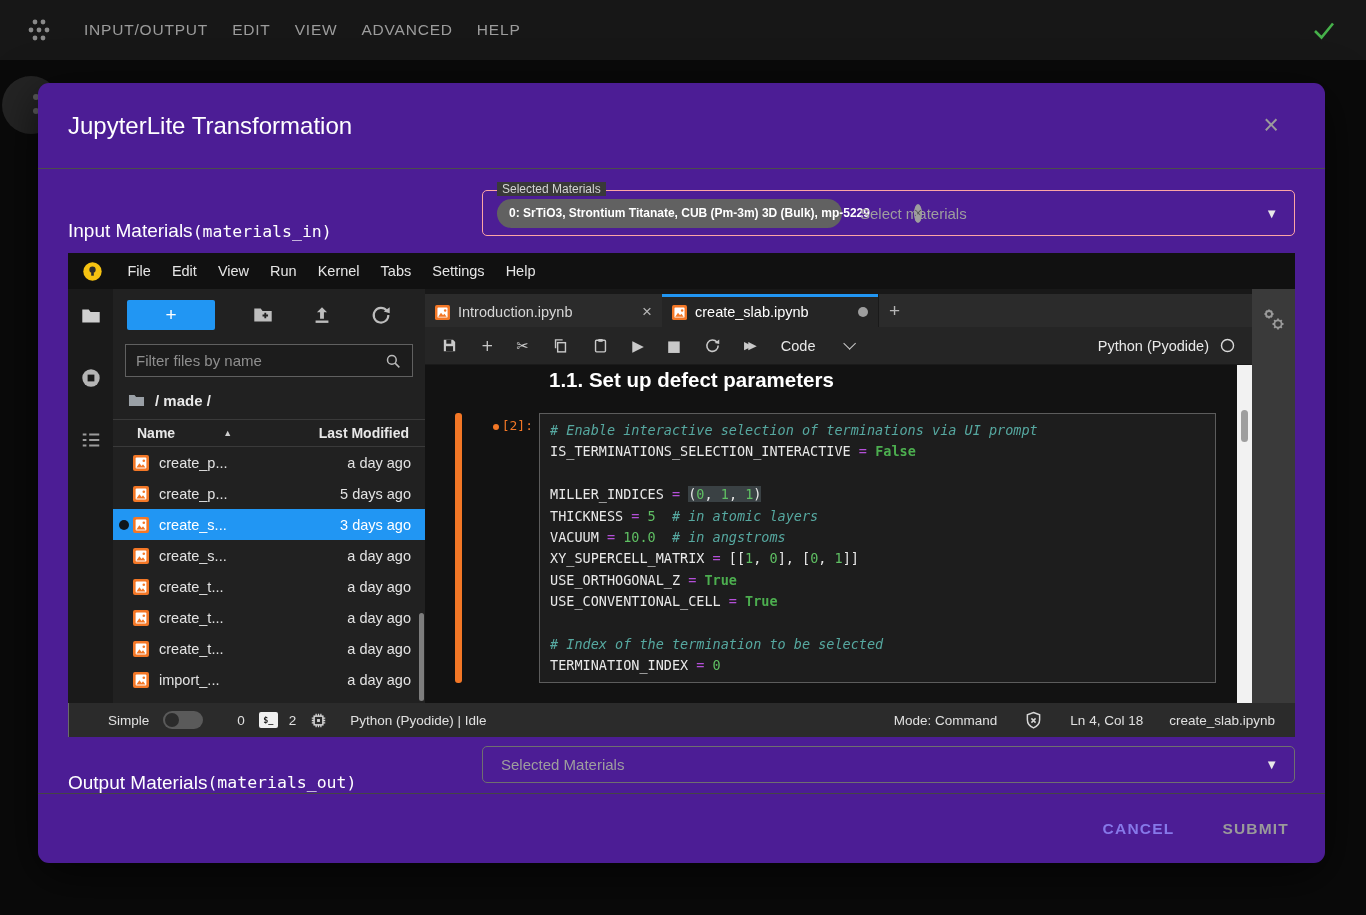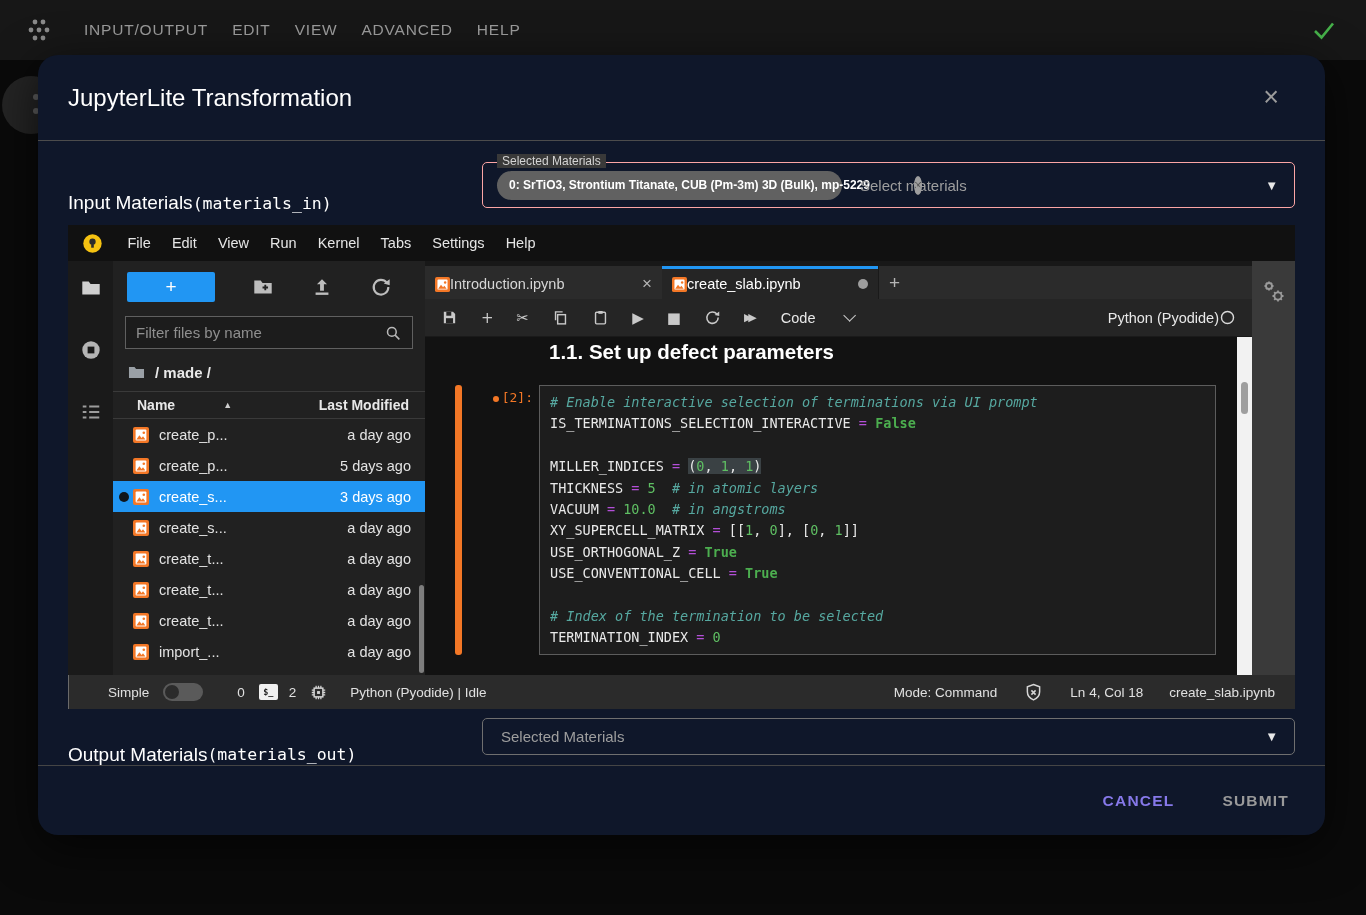--- a/index.html
+++ b/index.html
@@ -15,22 +15,22 @@
   .topmenu span { color:#9c9c9c; font-size:15.5px; letter-spacing:0.8px; cursor:default; }
   .topcheck { position:absolute; right:28px; top:16px; width:28px; height:28px; }
 
   
   .bg-circle { position:absolute; left:2px; top:76px; width:58px; height:58px; border-radius:50%;
     background:#242424; z-index:1; }
   .bg-circle i { position:absolute; left:31px; width:6px; height:6px; border-radius:50%; background:#5d5d5d; }
   .bg-circle i:nth-child(1){ top:18px; } .bg-circle i:nth-child(2){ top:32px; }
 
   
-  .modal { position:absolute; left:38px; top:55px; width:1287px; height:780px; background:#0f172a;
-    border-radius:20px; box-shadow:0 12px 48px rgba(0,0,0,.65); z-index:10; }
+  .modal { position:absolute; left:38px; top:83px; width:1287px; height:780px; background:#4c1d95;
+    border-radius:11px; box-shadow:0 12px 48px rgba(0,0,0,.65); z-index:10; }
   .modal-header { height:86px; display:flex; align-items:center; padding:0 30px;
     border-bottom:1px solid #4c4c4c; }
   .modal-title { color:#fff; font-size:24px; font-weight:500; }
   .modal-close { margin-left:auto; color:#9b9b9b; font-size:27px; line-height:1; cursor:pointer; padding:0 16px; }
   .modal-body { position:absolute; left:0; top:86px; right:0; bottom:70px; padding:0 30px; }
 
   .io-label { color:#fff; font-size:19px; display:flex; align-items:center;margin-top:36px; }
   .io-label .mono { font-family:"DejaVu Sans Mono", monospace; font-size:16.5px; }
 
   .row-input { position:absolute; top:21px; left:30px; width:1227px; height:46px;
@@ -97,21 +97,21 @@
   .frow.sel .fdot { background:#10161c; }
   .frow .ficon { width:16px; height:16px; margin-right:10px; display:flex; }
   .frow .fname { color:#e3e3e3; font-size:14.5px; }
   .frow .fmod { color:#e3e3e3; font-size:14.5px; margin-left:auto;text-align:center; }
   .frow.sel { background:#2196f3; }
   .frow.sel .fname, .frow.sel .fmod { color:#fff; }
   .fb-scroll { position:absolute; right:1px; top:324px; width:5px; height:88px; background:#7d7d7d; border-radius:3px; }
 
   .mainarea { width:827px; display:flex; flex-direction:column; background:#121212; flex:0 0 827px; }
   .tabbar { height:38px; background:#181818; display:flex; align-items:flex-end; flex:0 0 38px; }
-  .tab { height:33px; display:flex; align-items:center; padding:0 10px; cursor:pointer; }
+  .tab { height:33px; display:flex; align-items:center; padding:0 10px; gap:8px; cursor:pointer; }
   .tab .ticon { width:15px; height:15px; display:flex; }
   .tab .tlabel { font-size:14.5px; }
   .tab1 { width:237px; background:#2b2b2b; border-top:3px solid transparent; }
   .tab1 .tlabel { color:#d6d6d6; }
   .tab1 .tclose { margin-left:auto; color:#b5b5b5; font-size:17px; cursor:pointer; }
   .tab2 { width:216px; background:#252525; border-top:3px solid #2196f3; }
   .tab2 .tlabel { color:#fff; }
   .tab2 .tdirty { margin-left:auto; width:10px; height:10px; border-radius:50%; background:#9e9e9e; }
   .tabplus { width:32px; height:33px; background:#2b2b2b; color:#b5b5b5; font-size:19px;
     display:flex; align-items:center; justify-content:center; border-left:1px solid #1a1a1a; cursor:pointer; }
@@ -119,21 +119,21 @@
 
   .jtoolbar { height:38px; background:#252525; display:flex; align-items:center;
     padding:0 16px; flex:0 0 38px; border-bottom:1px solid #1a1a1a; }
   .ti { color:#c9c9c9; margin-right:23px; display:flex; align-items:center; cursor:pointer; }
   .ti svg { width:17px; height:17px; }
   .ti.glyph { font-size:15px; font-family:"DejaVu Sans", sans-serif; }
   .ti.ff { letter-spacing:-4px; font-size:11px; margin-right:28px; }
   .celltype { color:#e8e8e8; font-size:14.5px; display:flex; align-items:center; gap:28px; cursor:pointer; }
   .chev { width:9px; height:9px; border-right:1.8px solid #c9c9c9; border-bottom:1.8px solid #c9c9c9;
     transform:rotate(45deg) translateY(-3px); }
-  .kernelbtn { margin-left:auto; display:flex; align-items:center; color:#e8e8e8;
+  .kernelbtn { margin-left:auto; display:flex; align-items:center; gap:10px; color:#e8e8e8;
     font-size:14.5px; cursor:pointer; }
   .kernelbtn svg { width:17px; height:17px; }
 
   .ncontent { flex:1; position:relative; background:#121212; min-height:0; }
   .nheading { position:absolute; left:124px; top:3px; color:#fff; font-size:20.5px; font-weight:700; }
   .cellbar { position:absolute; left:30px; top:48px; width:7px; height:270px; background:#f37726; border-radius:3px; }
   .prompt { position:absolute; left:40px; top:53px; width:68px; text-align:right;
     font-family:"DejaVu Sans Mono", monospace; font-size:13px; color:#f37726; }
   .prompt .pdot { display:inline-block; width:6px; height:6px; border-radius:50%; background:#f37726;
     margin-right:3px; vertical-align:middle; }

